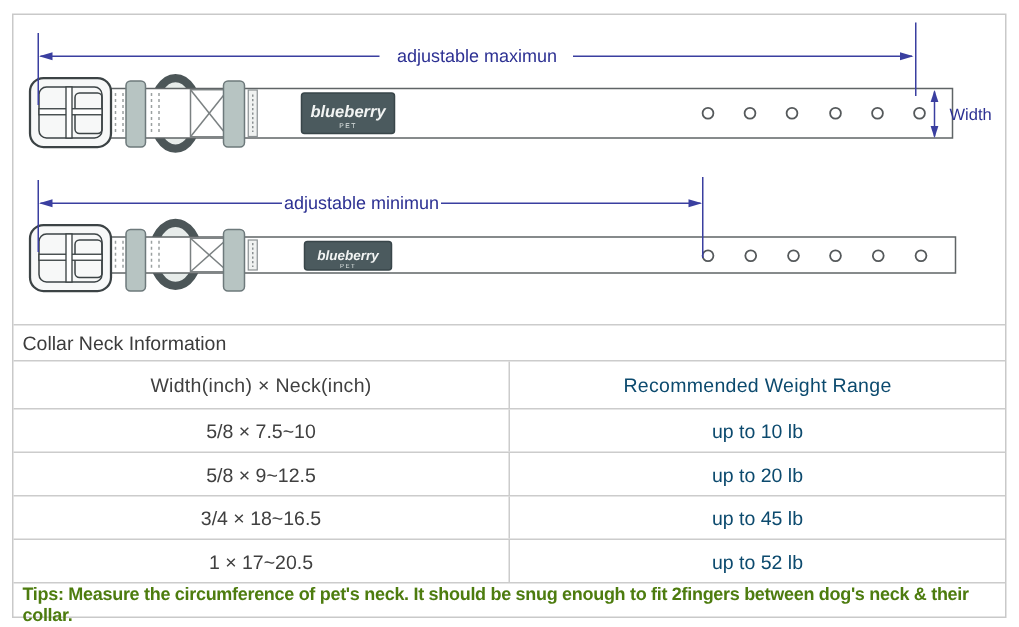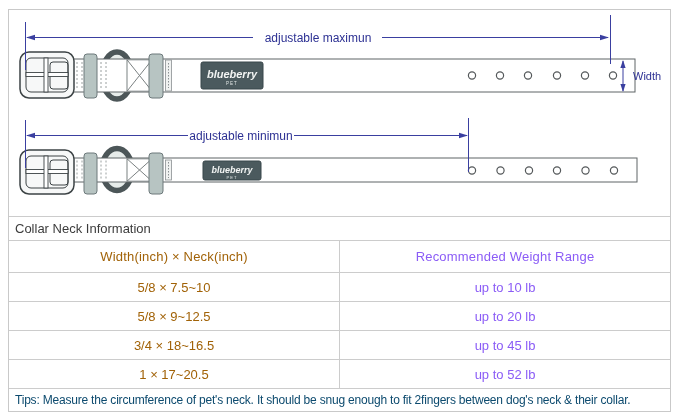--- a/index.html
+++ b/index.html
@@ -19,25 +19,25 @@
     display:flex;flex-direction:column;
   }
   .diagram-area{height:206px;flex:0 0 auto;}
   .diagram-svg{position:absolute;left:-9px;top:-10px;width:679px;height:217px;}
   .row{border-top:1px solid #cccccc;box-sizing:border-box;flex:0 0 auto;display:flex;align-items:center;}
   .row-title{height:24px;padding-left:6px;font-size:13px;color:#3c3c3c;}
   .row-head{height:32px;}
   .row-data{height:29px;}
   .cell-left{width:331px;box-sizing:border-box;border-right:1px solid #cccccc;
     display:flex;align-items:center;justify-content:center;height:100%;
-    font-size:13px;color:#a16207;}
+    font-size:13px;color:#404040;}
   .cell-right{flex:1;display:flex;align-items:center;justify-content:center;height:100%;
-    font-size:13px;color:#8b5cf6;}
+    font-size:13px;color:#0c4a6e;}
   .row-head .cell-left,.row-head .cell-right{letter-spacing:0.2px;}
-  .row-tips{flex:1;padding-left:6px;font-size:12px;color:#0c4a6e;letter-spacing:-0.2px;}
+  .row-tips{flex:1;padding-left:6px;font-size:12px;color:#4d7c0f;letter-spacing:-0.2px;font-weight:bold;}
   svg text{font-family:"Liberation Sans", sans-serif;}
   .dim-label{font-size:12px;fill:#2d3193;}
   .width-label{font-size:11px;fill:#2d3193;}
   .brand-text{font-size:11px;font-style:italic;font-weight:bold;fill:#f2f4f3;}
   .brand-sub{font-size:4.5px;fill:#dfe5e3;letter-spacing:1px;}
   .brand-text-sm{font-size:9px;font-style:italic;font-weight:bold;fill:#f2f4f3;}
   .brand-sub-sm{font-size:4px;fill:#dfe5e3;letter-spacing:1px;}
 </style>
 </head>
 <body>

